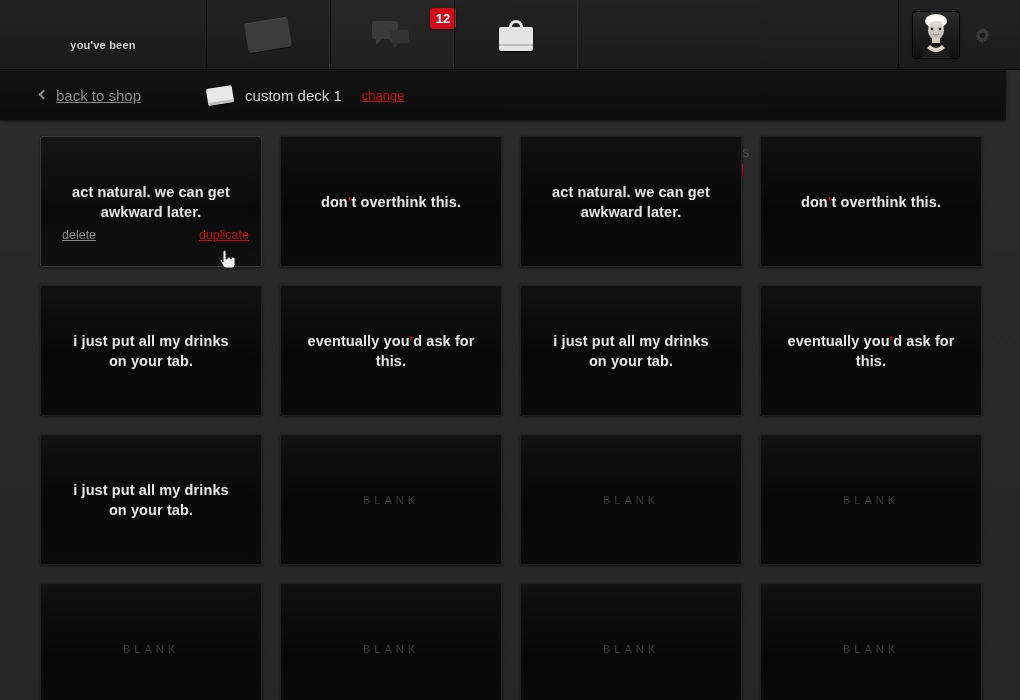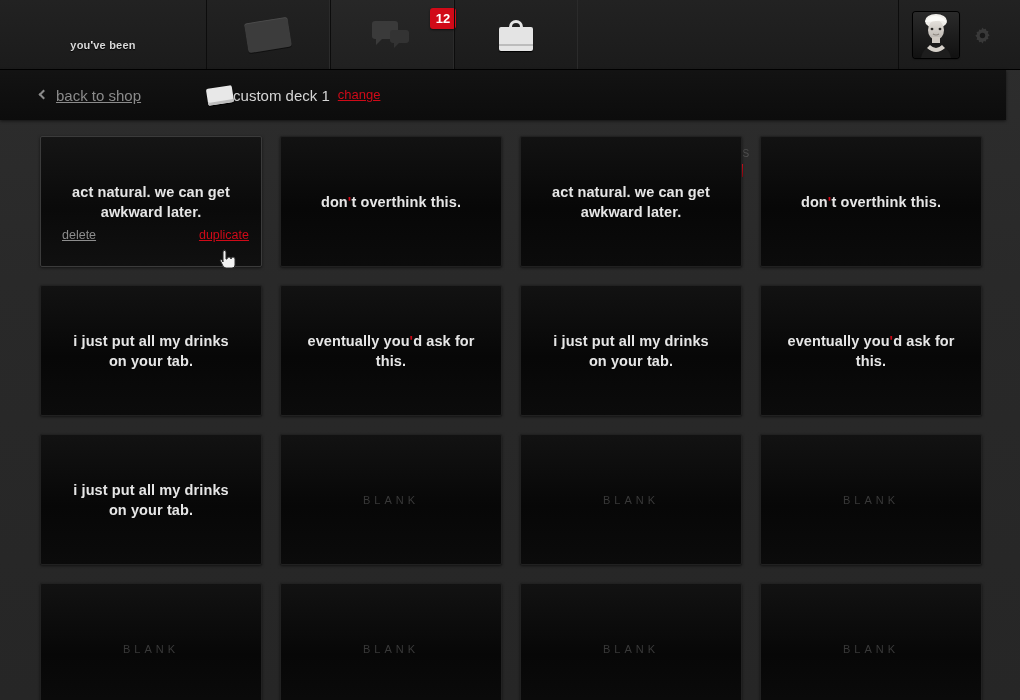--- a/index.html
+++ b/index.html
@@ -214,21 +214,22 @@
     display: inline-block;
     width: 7px; height: 7px;
     border-left: 2px solid #8b8b8b;
     border-bottom: 2px solid #8b8b8b;
     transform: rotate(45deg);
     margin-bottom: 1px;
   }
 
   .deck-name-wrap {
     display: flex;
-    align-items: flex-start;
+    align-items: center;
+    gap: 12px;
     margin-left: 66px;
   }
   .deck-label {
     font-size: 15px;
     color: #d6d6d6;
   }
   .change-link {
     font-size: 13px;
     color: #cf0a18;
     margin-left: 8px;

